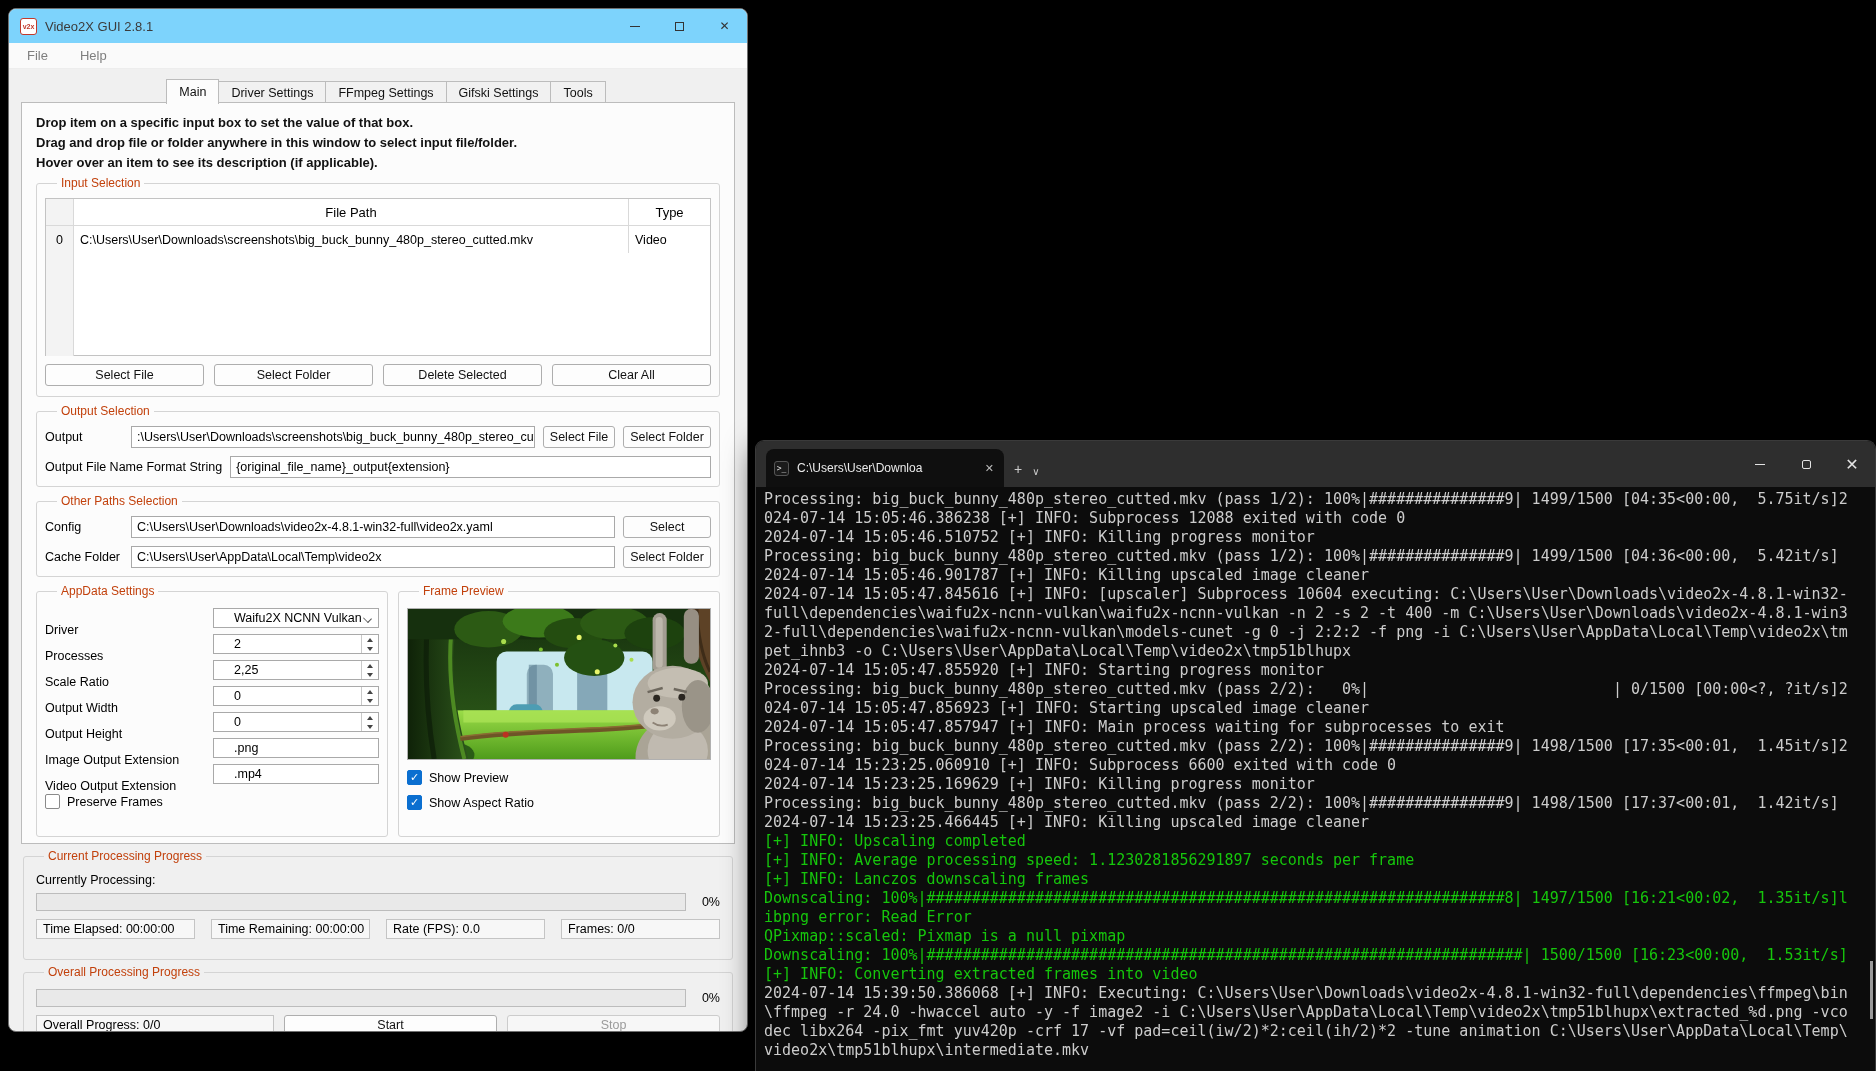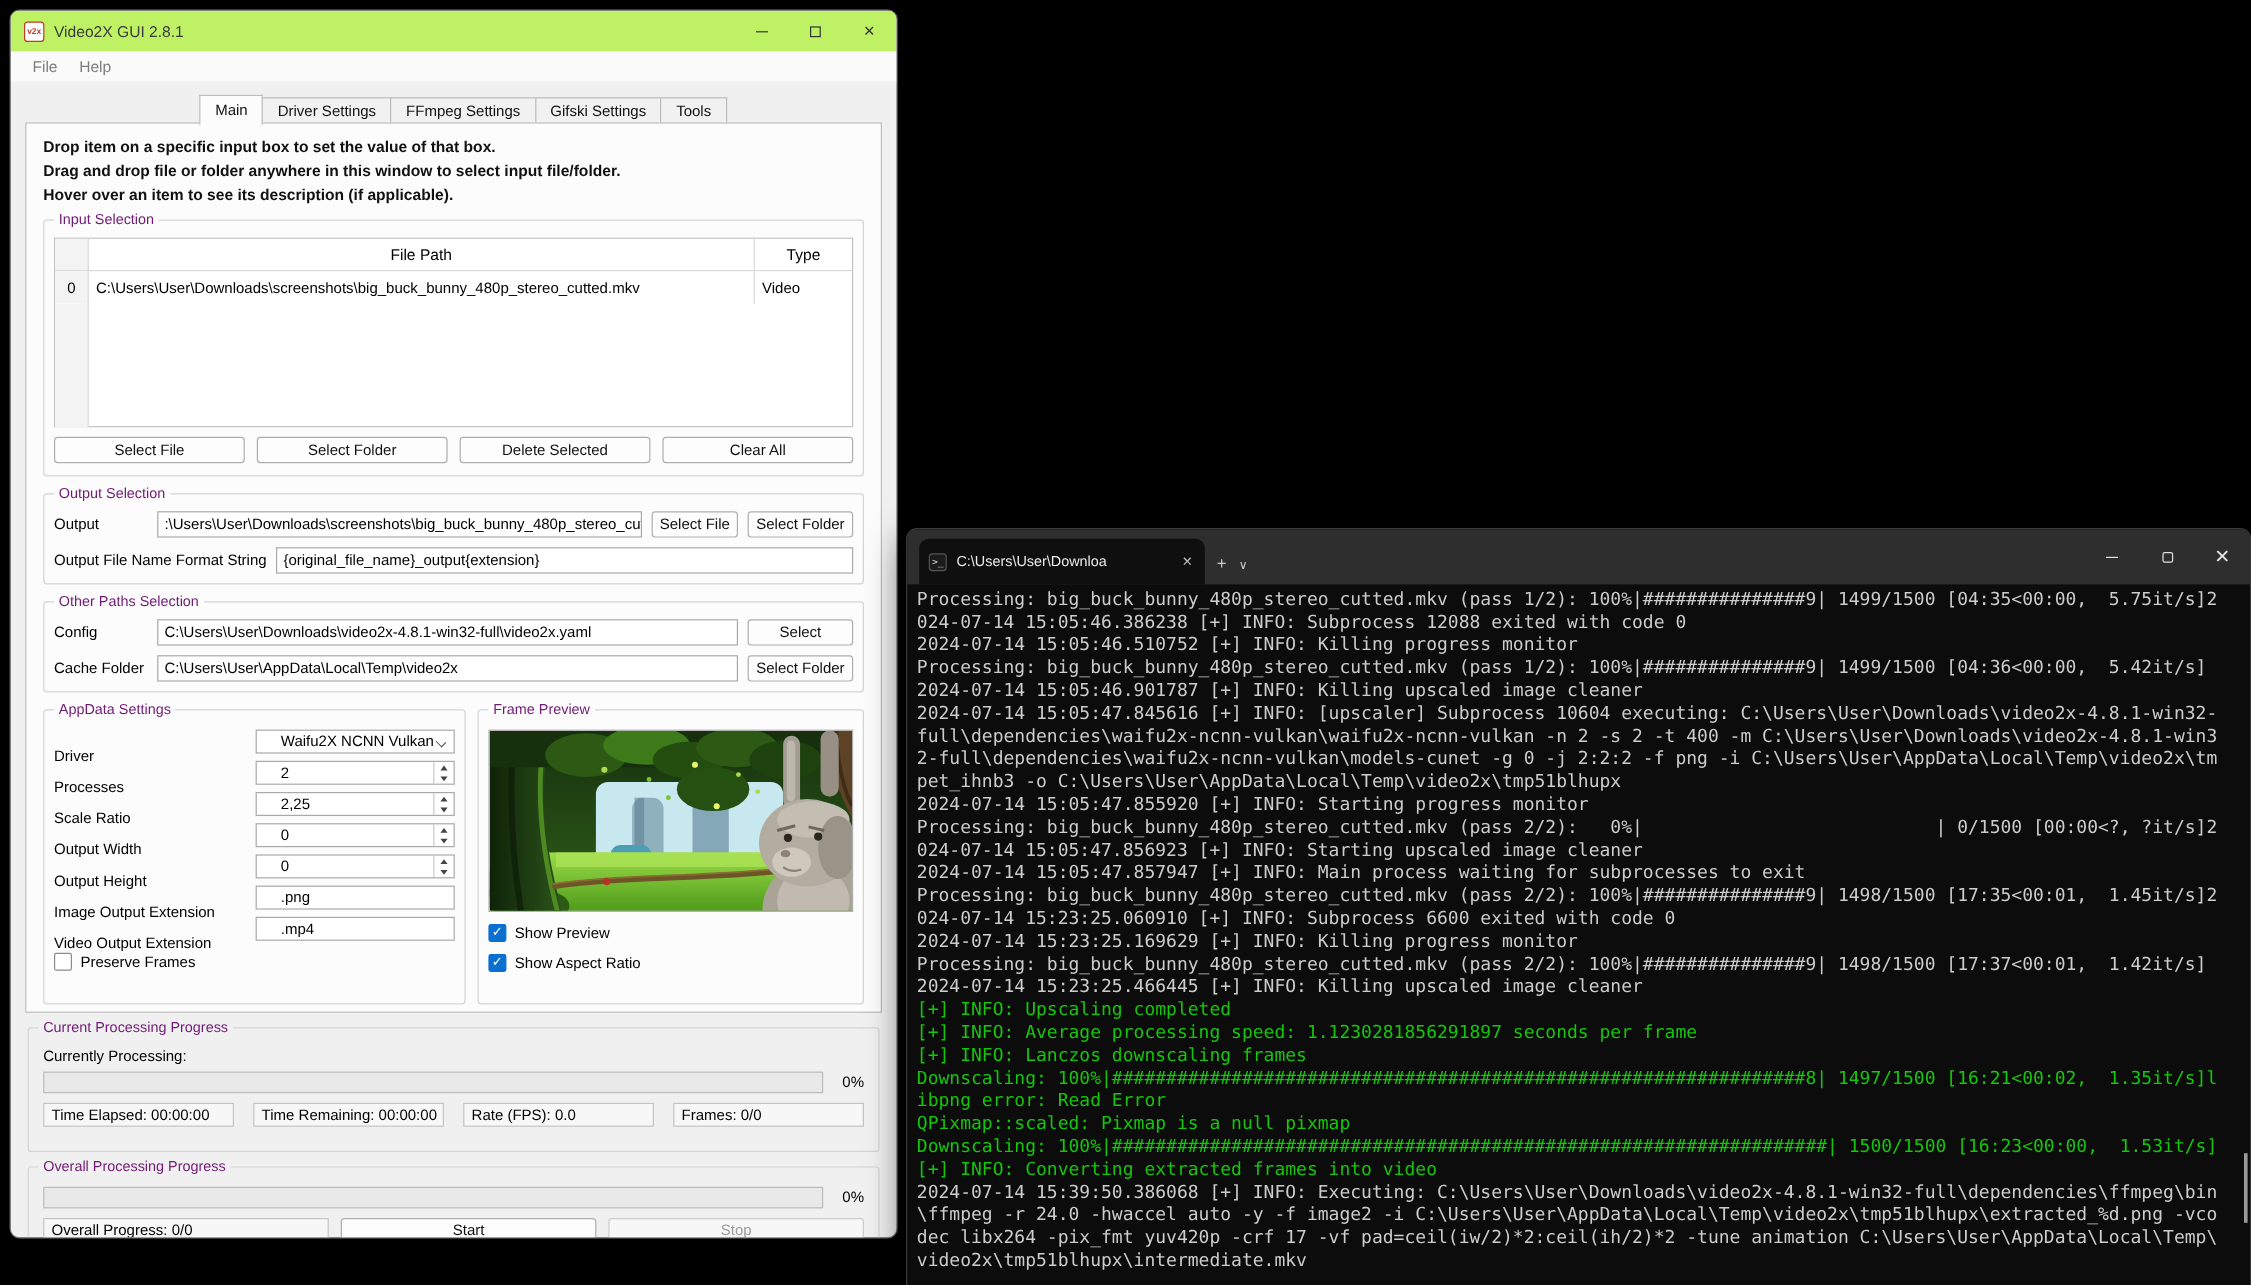--- a/index.html
+++ b/index.html
@@ -3,48 +3,48 @@
 <meta charset="utf-8">
 <style>
   * { margin:0; padding:0; box-sizing:border-box; }
   html,body { width:1876px; height:1071px; background:#000; overflow:hidden;
               font-family:"Liberation Sans", sans-serif; }
 
   
   .gui-window { position:absolute; left:8px; top:8px; width:740px; height:1024px;
     background:#f0f0f0; border:1px solid #707070; border-radius:8px;
     box-shadow:0 8px 30px rgba(0,0,0,.6); overflow:hidden; }
-  .gui-titlebar { height:34px; background:#bef264; display:flex; align-items:center; }
+  .gui-titlebar { height:34px; background:#7dd3fc; display:flex; align-items:center; }
   .app-icon { width:17px; height:17px; margin-left:11px; border:1.5px solid #c0392b; border-radius:3px;
     background:#fff; color:#c0392b; font-size:7px; font-weight:bold; display:flex;
     align-items:center; justify-content:center; }
   .gui-title { margin-left:8px; font-size:13px; color:#3b3b3b; }
   .gui-caption-controls { margin-left:auto; display:flex; height:100%; }
   .cap-btn { width:45px; height:100%; display:flex; align-items:center; justify-content:center;
     color:#333; font-size:12px; }
   .glyph-min { width:10px; height:1px; background:#333; display:inline-block; }
   .glyph-max { width:9px; height:9px; border:1px solid #333; display:inline-block; }
-  .gui-menubar { height:26px; background:#fafafa; display:flex; align-items:center; gap:18px;
+  .gui-menubar { height:26px; background:#fafafa; display:flex; align-items:center; gap:32px;
     padding-left:18px; font-size:13px; color:#7e7e7e; border-bottom:1px solid #ededed; }
 
   
   .tab-area { margin:10px 12px 0 12px; }
   .tabstrip { display:flex; height:24px; padding-left:15px;justify-content:center; }
   .tab { padding:0 12px; font-size:12.5px; color:#111; background:#f1f1f1;
     border:1px solid #bcbcbc; border-bottom:none; display:flex; align-items:center;
     margin-right:-1px; margin-top:2px; }
   .tab.active { background:#fcfcfc; margin-top:0; position:relative; z-index:2; height:25px; }
   .pane { background:#fcfcfc; border:1px solid #bcbcbc; margin-top:-1px; height:742px;
     padding:10px 14px; position:relative; }
 
   .instruction { font-size:13px; font-weight:bold; color:#111; line-height:20px; }
 
   .groupbox { position:relative; border:1px solid #d4d4d4; border-radius:3px; margin-top:14px; }
-  .groupbox > legend, .gb-legend { position:absolute; top:-8px; left:8px; background:#fcfcfc;
-    padding:0 4px; font-size:12px; color:#701a75; }
+  .groupbox > legend, .gb-legend { position:absolute; top:-8px; left:20px; background:#fcfcfc;
+    padding:0 4px; font-size:12px; color:#c2410c; }
   .gb-gray .gb-legend { background:#f0f0f0; }
 
   
   .io-table { margin:14px 8px 8px 8px; background:#fff; border:1px solid #c3c3c3; height:158px;
     font-size:12.5px; color:#000; }
   .io-head { display:flex; height:27px; border-bottom:1px solid #d9d9d9; }
   .io-row { display:flex; height:27px; }
   .cell-idx { width:28px; background:#f3f3f3; border-right:1px solid #d9d9d9;
     display:flex; align-items:center; justify-content:center; }
   .cell-path { width:555px; border-right:1px solid #d9d9d9; display:flex; align-items:center;

